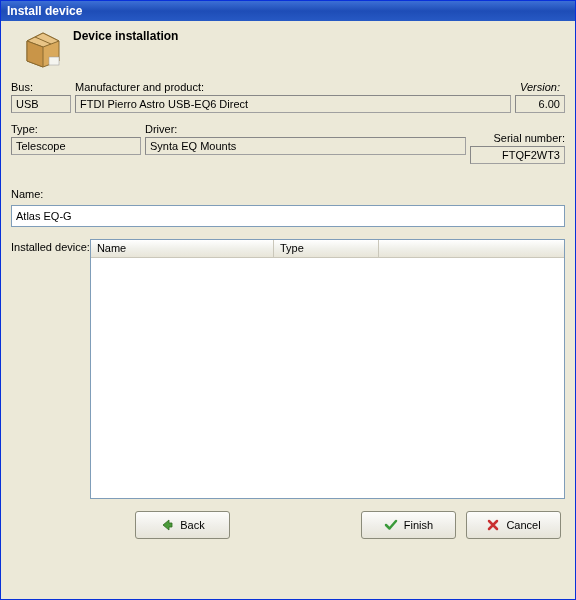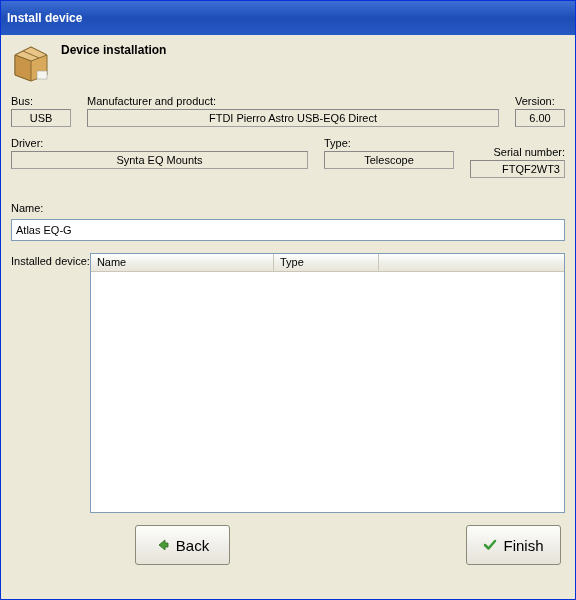--- a/index.html
+++ b/index.html
@@ -16,75 +16,74 @@
   height: 600px;
   border: 1px solid #0831d9;
   background: #ece9d8;
   display: flex;
   flex-direction: column;
 }
 .titlebar {
   background: linear-gradient(to bottom, #3c6fd6 0%, #1e4db7 50%, #2759c4 100%);
   color: #fff;
   font-weight: bold;
-  padding: 17px 6px;
+  padding: 3px 6px;
   font-size: 12px;
   height: 20px;
   display: flex;
   align-items: center;
 }
 .header-panel {
   display: flex;
-  padding: 8px 10px 10px 10px;
+  padding: 8px 10px 10px 22px;
   gap: 10px;
   align-items: flex-start;
 }
 .header-icon svg { display: block; }
 .header-text h2 {
   font-size: 12px;
   font-weight: bold;
   margin-bottom: 3px;
 }
 .header-text p { font-size: 11px; color: #000; }
 .form-area {
   padding: 0 10px;
   display: flex;
   flex-direction: column;
 }
 .row {
   display: flex;
-  gap: 16px;
+  gap: 4px;
   margin-bottom: 2px;
 }
 .label { font-size: 11px; padding: 2px 0; }
 .field-group { display: flex; flex-direction: column; }
 .ro-field {
   background: #ece9d8;
   border: 1px solid #a0a0a0;
   border-top-color: #888;
   border-left-color: #888;
   padding: 2px 4px;
   font-size: 11px;
   height: 18px;
   overflow: hidden;
-  text-align: center;
 }
 .text-input {
   background: #fff;
   border: 1px solid #7f9db9;
   padding: 2px 4px;
   font-size: 11px;
   height: 22px;
   width: 100%;
   font-family: inherit;
 }
 .row1 .bus-col { width: 60px; }
 .row1 .mfg-col { flex: 1; }
 .row1 .ver-col { width: 50px; text-align: right; }
-.row1 .ver-col .label { text-align: left; }
+.row1 .ver-col .label { text-align: center; font-style: italic; }
 .row1 .ver-col .ro-field { }
 .row2 .type-col { width: 130px; }
 .row2 .drv-col { flex: 1; }
 .row2 .sn-col { width: 95px; margin-top: 9px; }
 .row2 .sn-col .label { text-align: right; }
 .row2 .sn-col .ro-field { text-align: right; }
 .name-section { margin-top: 20px; }
 .name-section .label { margin-bottom: 3px; display: block; }
 .installed-section { margin-top: 12px; flex: 1; display: flex; flex-direction: row; }
 .installed-section .label { margin-bottom: 4px; display: block; }
@@ -115,26 +114,26 @@
 .button-bar {
   display: flex;
   justify-content: flex-end;
   gap: 10px;
   padding: 12px 14px 14px 14px;
 }
 .btn-spacer { flex: 1; }
 .btn-left-group { margin-left: 120px; }
 .btn {
   width: 95px;
-  height: 40px;
+  height: 28px;
   background: linear-gradient(to bottom, #fdfdfb 0%, #f0efea 50%, #e6e4d8 100%);
   border: 1px solid #8b8b7a;
   border-radius: 3px;
   font-family: inherit;
-  font-size: 15px;
+  font-size: 11px;
   cursor: pointer;
   display: flex;
   align-items: center;
   justify-content: center;
   gap: 6px;
 }
 .icon-sm { width: 14px; height: 14px; display: inline-block; }
 </style>
 </head>
 <body>
@@ -170,27 +169,27 @@
         <span class="label">Manufacturer and product:</span>
         <div class="ro-field">FTDI Pierro Astro USB-EQ6 Direct</div>
       </div>
       <div class="field-group ver-col">
         <span class="label">Version:</span>
         <div class="ro-field">6.00</div>
       </div>
     </div>
 
     <div class="row row2" style="margin-top:6px;">
+      <div class="field-group type-col">
+        <span class="label">Type:</span>
+        <div class="ro-field">Telescope</div>
+      </div>
       <div class="field-group drv-col">
         <span class="label">Driver:</span>
         <div class="ro-field">Synta EQ Mounts</div>
-      </div>
-      <div class="field-group type-col">
-        <span class="label">Type:</span>
-        <div class="ro-field">Telescope</div>
       </div>
       <div class="field-group sn-col">
         <span class="label">Serial number:</span>
         <div class="ro-field">FTQF2WT3</div>
       </div>
     </div>
 
     <div class="name-section">
       <span class="label">Name:</span>
       <input type="text" class="text-input" value="Atlas EQ-G" style="">
@@ -223,14 +222,22 @@
     </div>
     <div class="btn-spacer"></div>
     <button class="btn">
       <span class="icon-sm">
         <svg width="14" height="14" viewBox="0 0 14 14">
             <path d="M2 7 L5.5 10.5 L12 3" fill="none" stroke="#3a9a3a" stroke-width="2.5" stroke-linecap="round" stroke-linejoin="round"></path>
           </svg>
       </span>
       <span>Finish</span>
     </button>
+    <button class="btn">
+      <span class="icon-sm">
+        <svg width="14" height="14" viewBox="0 0 14 14">
+            <path d="M3 3 L11 11 M11 3 L3 11" stroke="#c93030" stroke-width="2.5" stroke-linecap="round"></path>
+          </svg>
+      </span>
+      <span>Cancel</span>
+    </button>
   </div>
 </div>
 
 </body></html>

